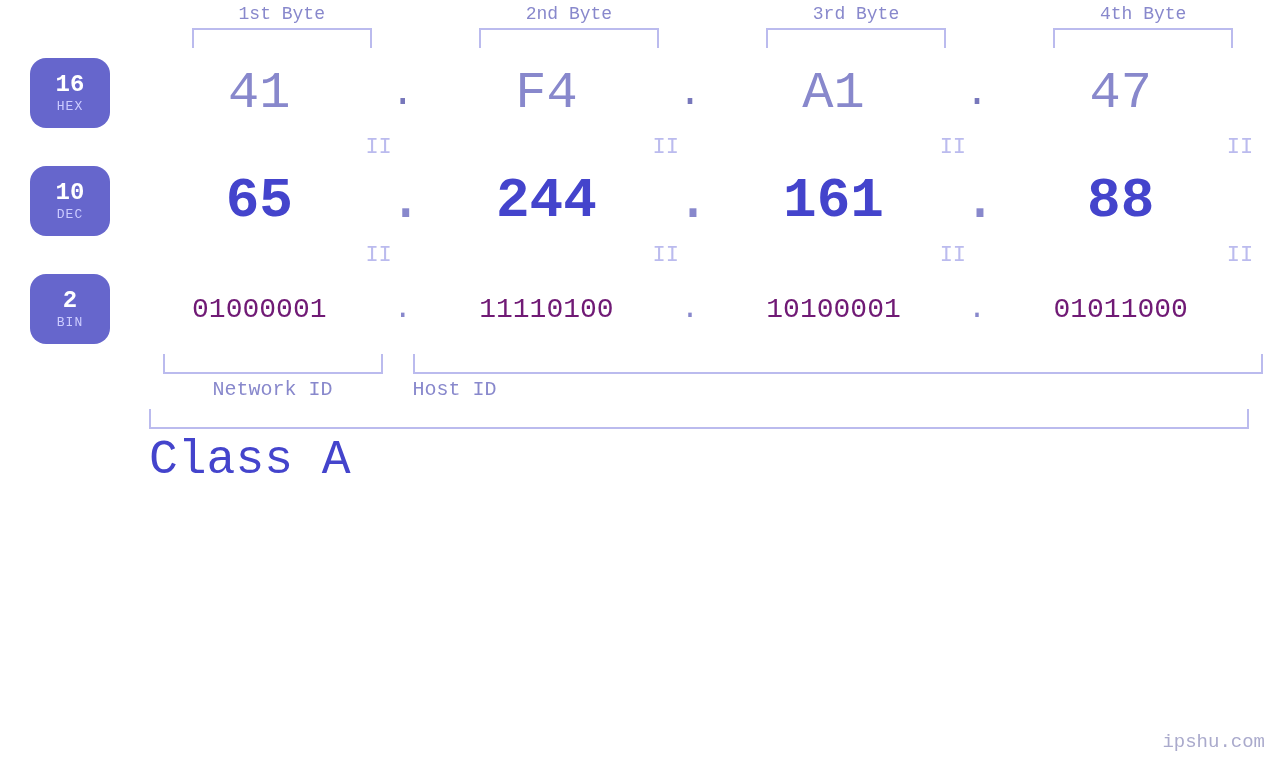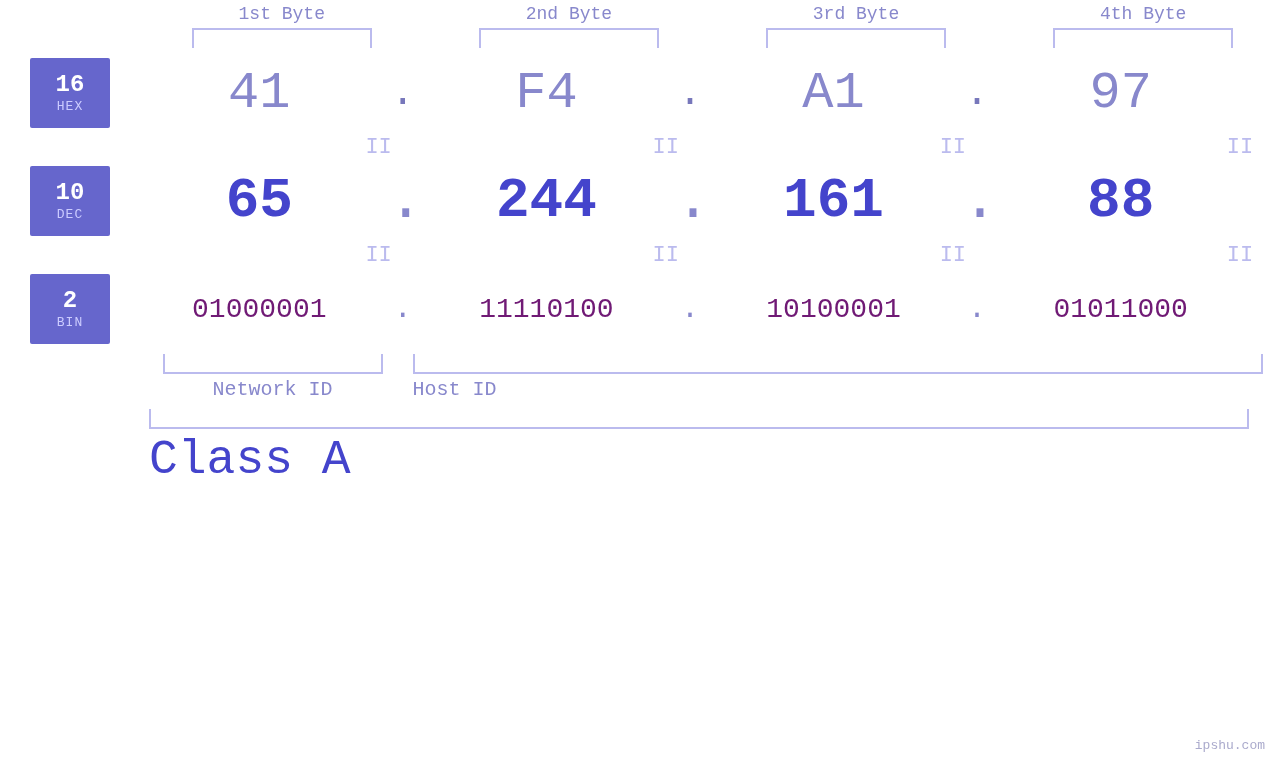--- a/index.html
+++ b/index.html
@@ -71,21 +71,21 @@
       display: flex;
       align-items: center;
       width: 100%;
       margin: 4px 0;
     }
 
     .badge {
       width: 80px;
       height: 70px;
       background: #6666cc;
-      border-radius: 2px;
+      border-radius: 16px;
       display: flex;
       flex-direction: column;
       align-items: center;
       justify-content: center;
       margin-right: 30px;
       margin-left: 30px;
       flex-shrink: 0;
     }
 
     .badge-number {
@@ -276,21 +276,21 @@
       text-align: center;
       width: 100%;
     }
 
     
     .watermark {
       position: absolute;
       bottom: 14px;
       right: 20px;
       color: #aaaacc;
-      font-size: 13px;
+      font-size: 19px;
       font-family: 'Courier New', Courier, monospace;
     }
 
     .dot-sep-small {
       color: #8888cc;
       font-size: 60px;
       line-height: 1;
       text-align: center;
       width: 30px;
     }
@@ -337,21 +337,21 @@
       <span class="badge-number">16</span>
       <span class="badge-label">HEX</span>
     </div>
     <div class="values-row">
       <span class="hex-value byte-value">41</span>
       <span class="dot-sep">.</span>
       <span class="hex-value byte-value">F4</span>
       <span class="dot-sep">.</span>
       <span class="hex-value byte-value">A1</span>
       <span class="dot-sep">.</span>
-      <span class="hex-value byte-value">97</span>
+      <span class="hex-value byte-value">47</span>
     </div>
   </div>
 
   <div class="equals-row">
     <div class="equals-spacer"></div>
     <div class="equals-values">
       <span class="eq-sym">II</span>
       <div class="eq-dot-space"></div>
       <span class="eq-sym">II</span>
       <div class="eq-dot-space"></div>

